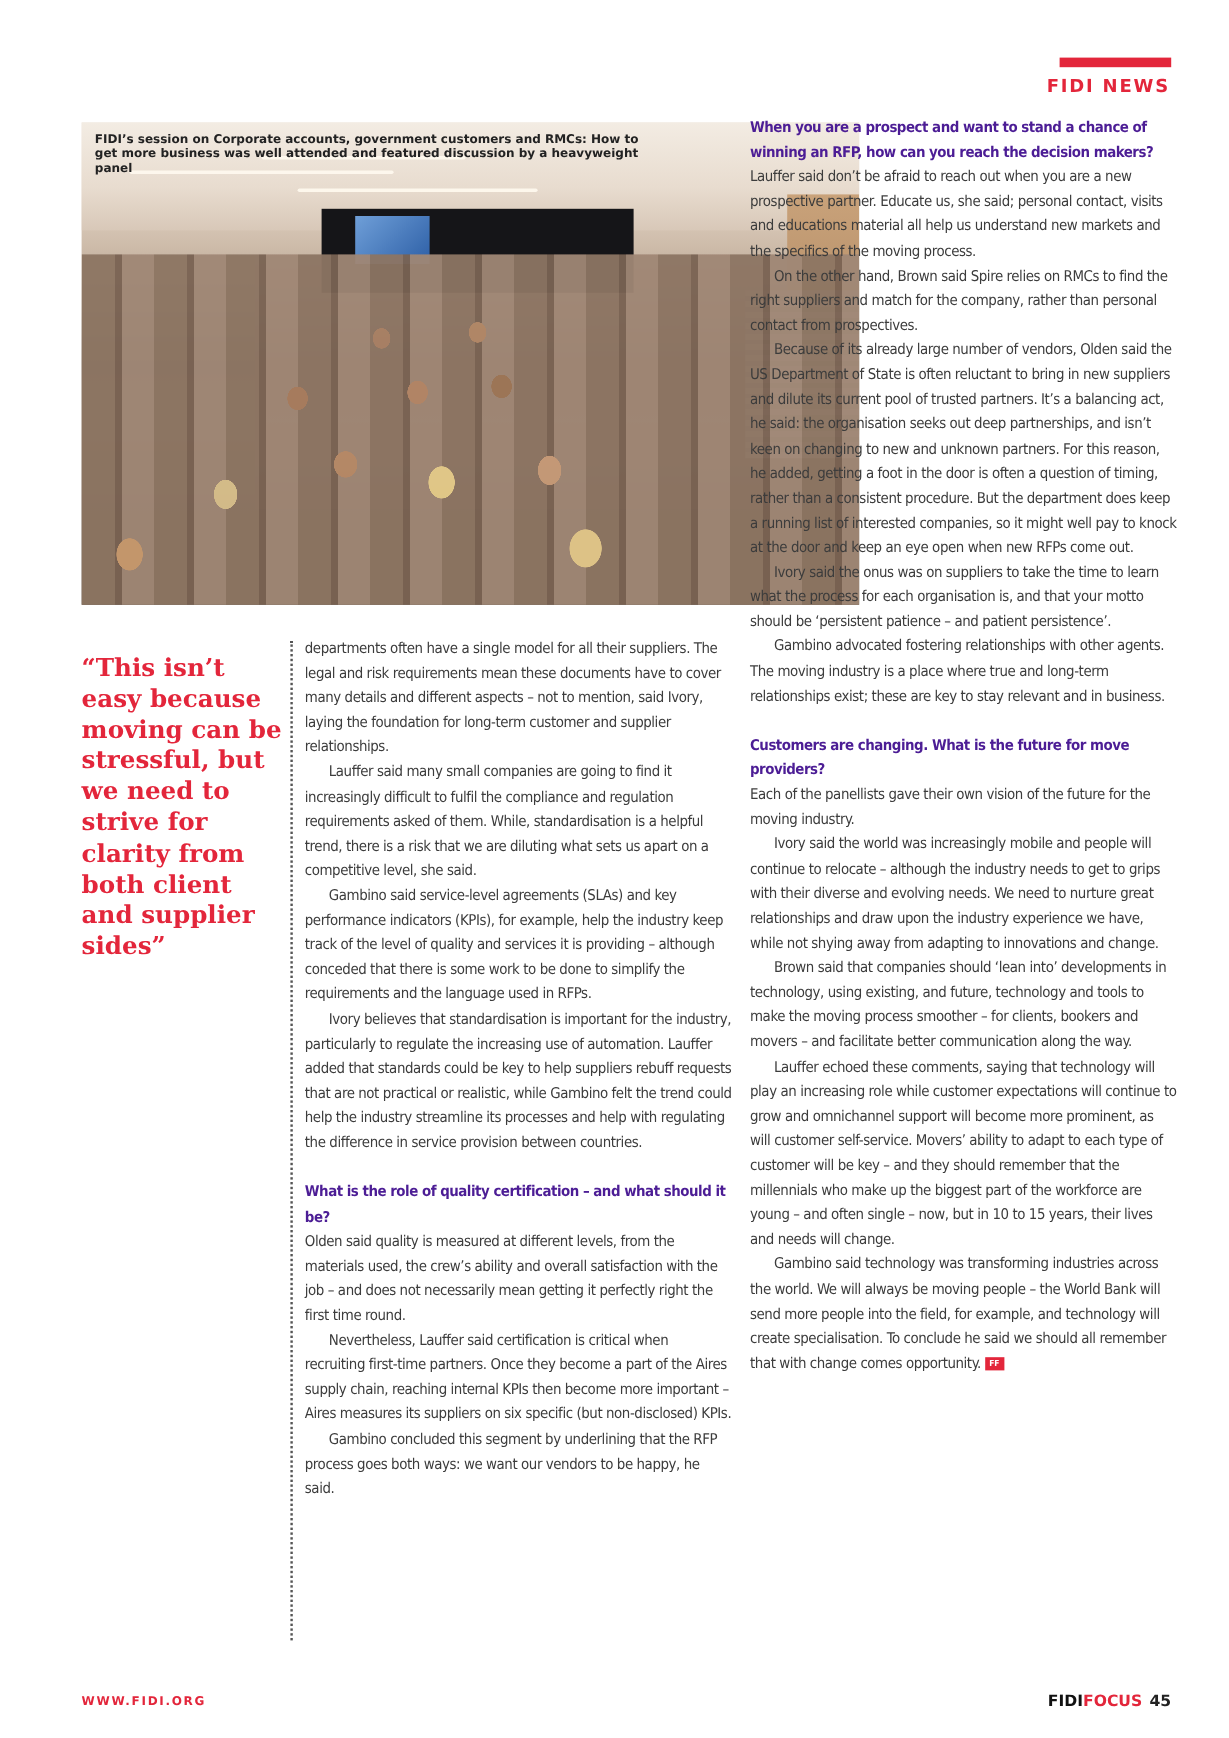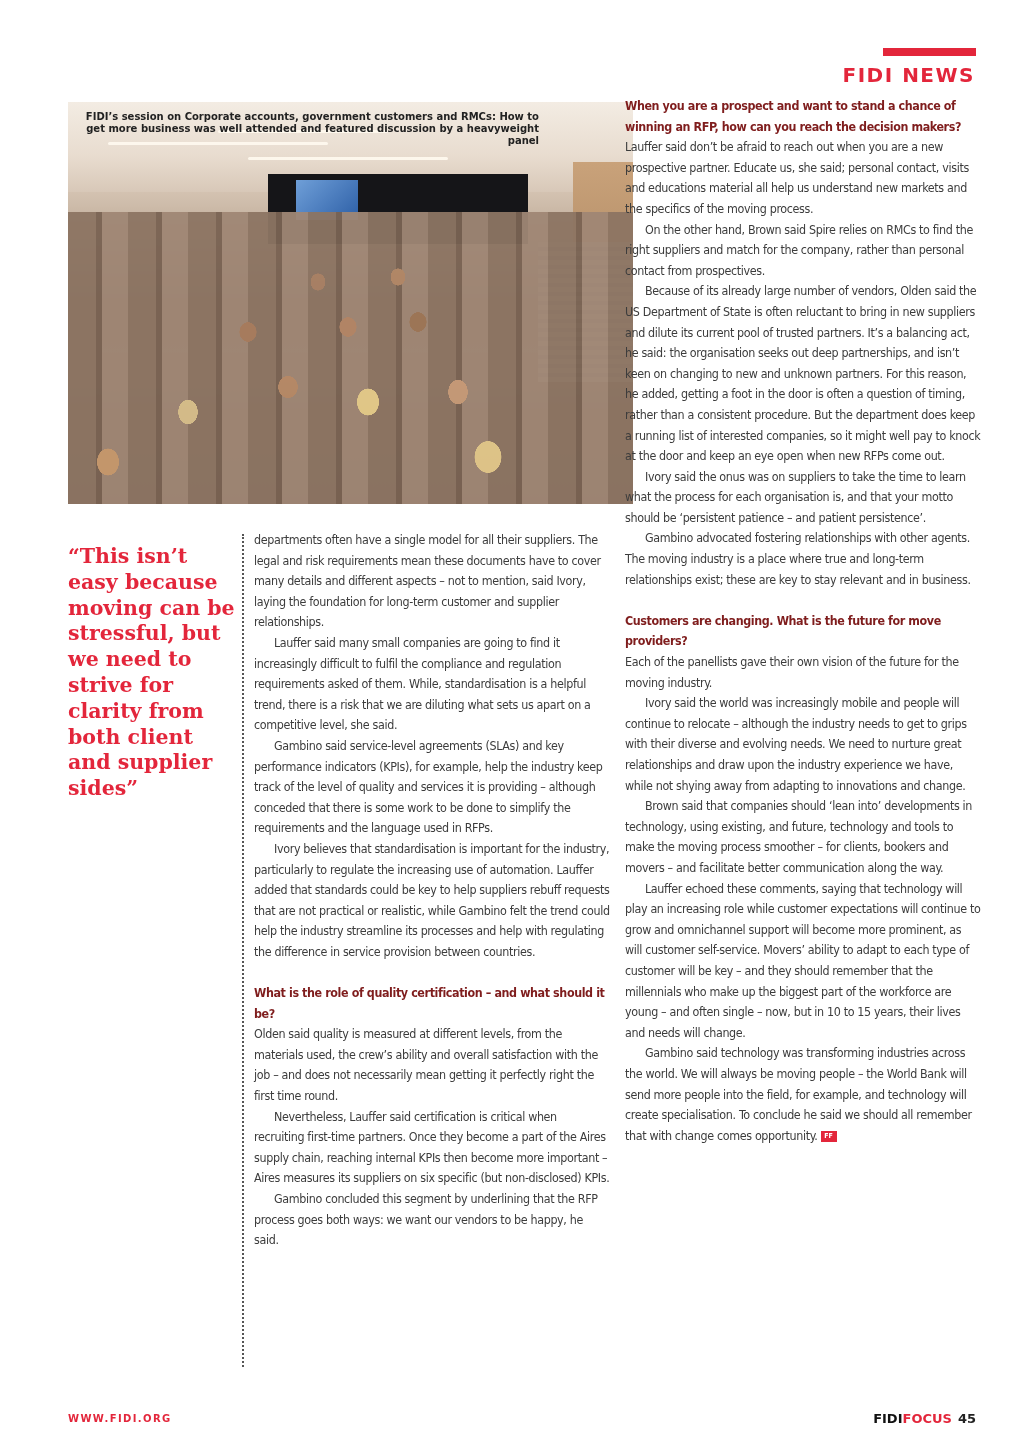--- a/index.html
+++ b/index.html
@@ -1,25 +1,25 @@
 <!DOCTYPE html>
 <html><head>
 <meta charset="utf-8">
 <style>
   html, body { margin: 0; padding: 0; background: #ffffff; }
   body { width: 1024px; height: 1448px; position: relative; overflow: hidden;
          font-family: "Liberation Sans", sans-serif; color: #3a3a3a; }
 
   .top-bar { position: absolute; left: 883px; top: 48px; width: 93px; height: 8px; background: #e3263b; }
   .section-label { position: absolute; right: 49px; top: 63px; font-family: "DejaVu Sans", sans-serif;
-                   font-weight: bold; font-size: 20px; letter-spacing: 1.5px; color: #e3263b; }
+                   font-weight: bold; font-size: 15px; letter-spacing: 1.5px; color: #e3263b; }
 
   
-  .photo { position: absolute; left: 68px; top: 102px; width: 565px; height: 402px; overflow: hidden;
-           background: linear-gradient(180deg, #efe6dc 0%, #e2d3c4 14%, #cdbba9 26%, #a99888 38%, #7d6b5d 50%, #8a7462 62%, #6e5a4b 78%, #5b4a3d 100%); text-align: right; }
+  .photo { position: absolute; left: 68px; top: 102px; width: 648px; height: 402px; overflow: hidden;
+           background: linear-gradient(180deg, #efe6dc 0%, #e2d3c4 14%, #cdbba9 26%, #a99888 38%, #7d6b5d 50%, #8a7462 62%, #6e5a4b 78%, #5b4a3d 100%); }
   .photo .ceiling { position: absolute; left: 0; top: 0; width: 100%; height: 90px;
                     background: linear-gradient(180deg, #f3ece3 0%, #e8dccf 60%, #d8c8b8 100%); }
   .photo .light { position: absolute; height: 3px; background: #fffaf0; opacity: 0.9; border-radius: 2px; }
   .photo .stage { position: absolute; left: 200px; top: 72px; width: 260px; height: 70px; background: #151518; }
   .photo .screen { position: absolute; left: 228px; top: 78px; width: 62px; height: 40px;
                    background: linear-gradient(135deg, #6f9fd8, #2d5fa6); }
   .photo .wall-right { position: absolute; right: 0; top: 60px; width: 60px; height: 200px;
                        background: linear-gradient(180deg, #c9a27a, #a37e59); }
   .photo .steps { position: absolute; right: 0; top: 140px; width: 95px; height: 140px;
                   background: repeating-linear-gradient(180deg, #b9b3ae 0 5px, #9b948e 5px 9px); }
@@ -47,21 +47,21 @@
 
   .dotted-rule { position: absolute; left: 242px; top: 534px; width: 0; height: 833px;
                  border-left: 2px dotted #555555; }
 
   .col { position: absolute; font-family: "DejaVu Sans", sans-serif; font-size: 12.4px; line-height: 20.6px;
          color: #3c3c3c; letter-spacing: -0.35px; font-stretch: condensed; }
   .col-mid { left: 254px; top: 530px; width: 356px; }
   .col-right { left: 625px; top: 96px; width: 356px; }
   .col p { margin: 0; text-indent: 20px; }
   .col p.first { text-indent: 0; }
-  .col h3 { margin: 0; font-size: 12.4px; line-height: 20.6px; font-weight: bold; color: #7f1d1d; letter-spacing: -0.4px; }
+  .col h3 { margin: 0; font-size: 12.4px; line-height: 20.6px; font-weight: bold; color: #4c1d95; letter-spacing: -0.4px; }
   .col .gap { height: 20.6px; }
   .end-mark { display: inline-block; width: 16px; height: 11px; background: #e3263b; color: #fff;
               font-size: 7px; line-height: 11px; text-align: center; font-weight: bold; vertical-align: middle;
               letter-spacing: 0; text-indent: 0; }
 
   .footer-url { position: absolute; left: 68px; top: 1413px; font-family: "DejaVu Sans", sans-serif;
                 font-weight: bold; font-size: 10px; letter-spacing: 1.4px; color: #e3263b; }
   .footer-brand { position: absolute; right: 48px; top: 1411px; font-family: "DejaVu Sans", sans-serif;
                   font-weight: bold; font-size: 13px; letter-spacing: 0; }
   .footer-brand .fidi { color: #111111; font-weight: 900; }

